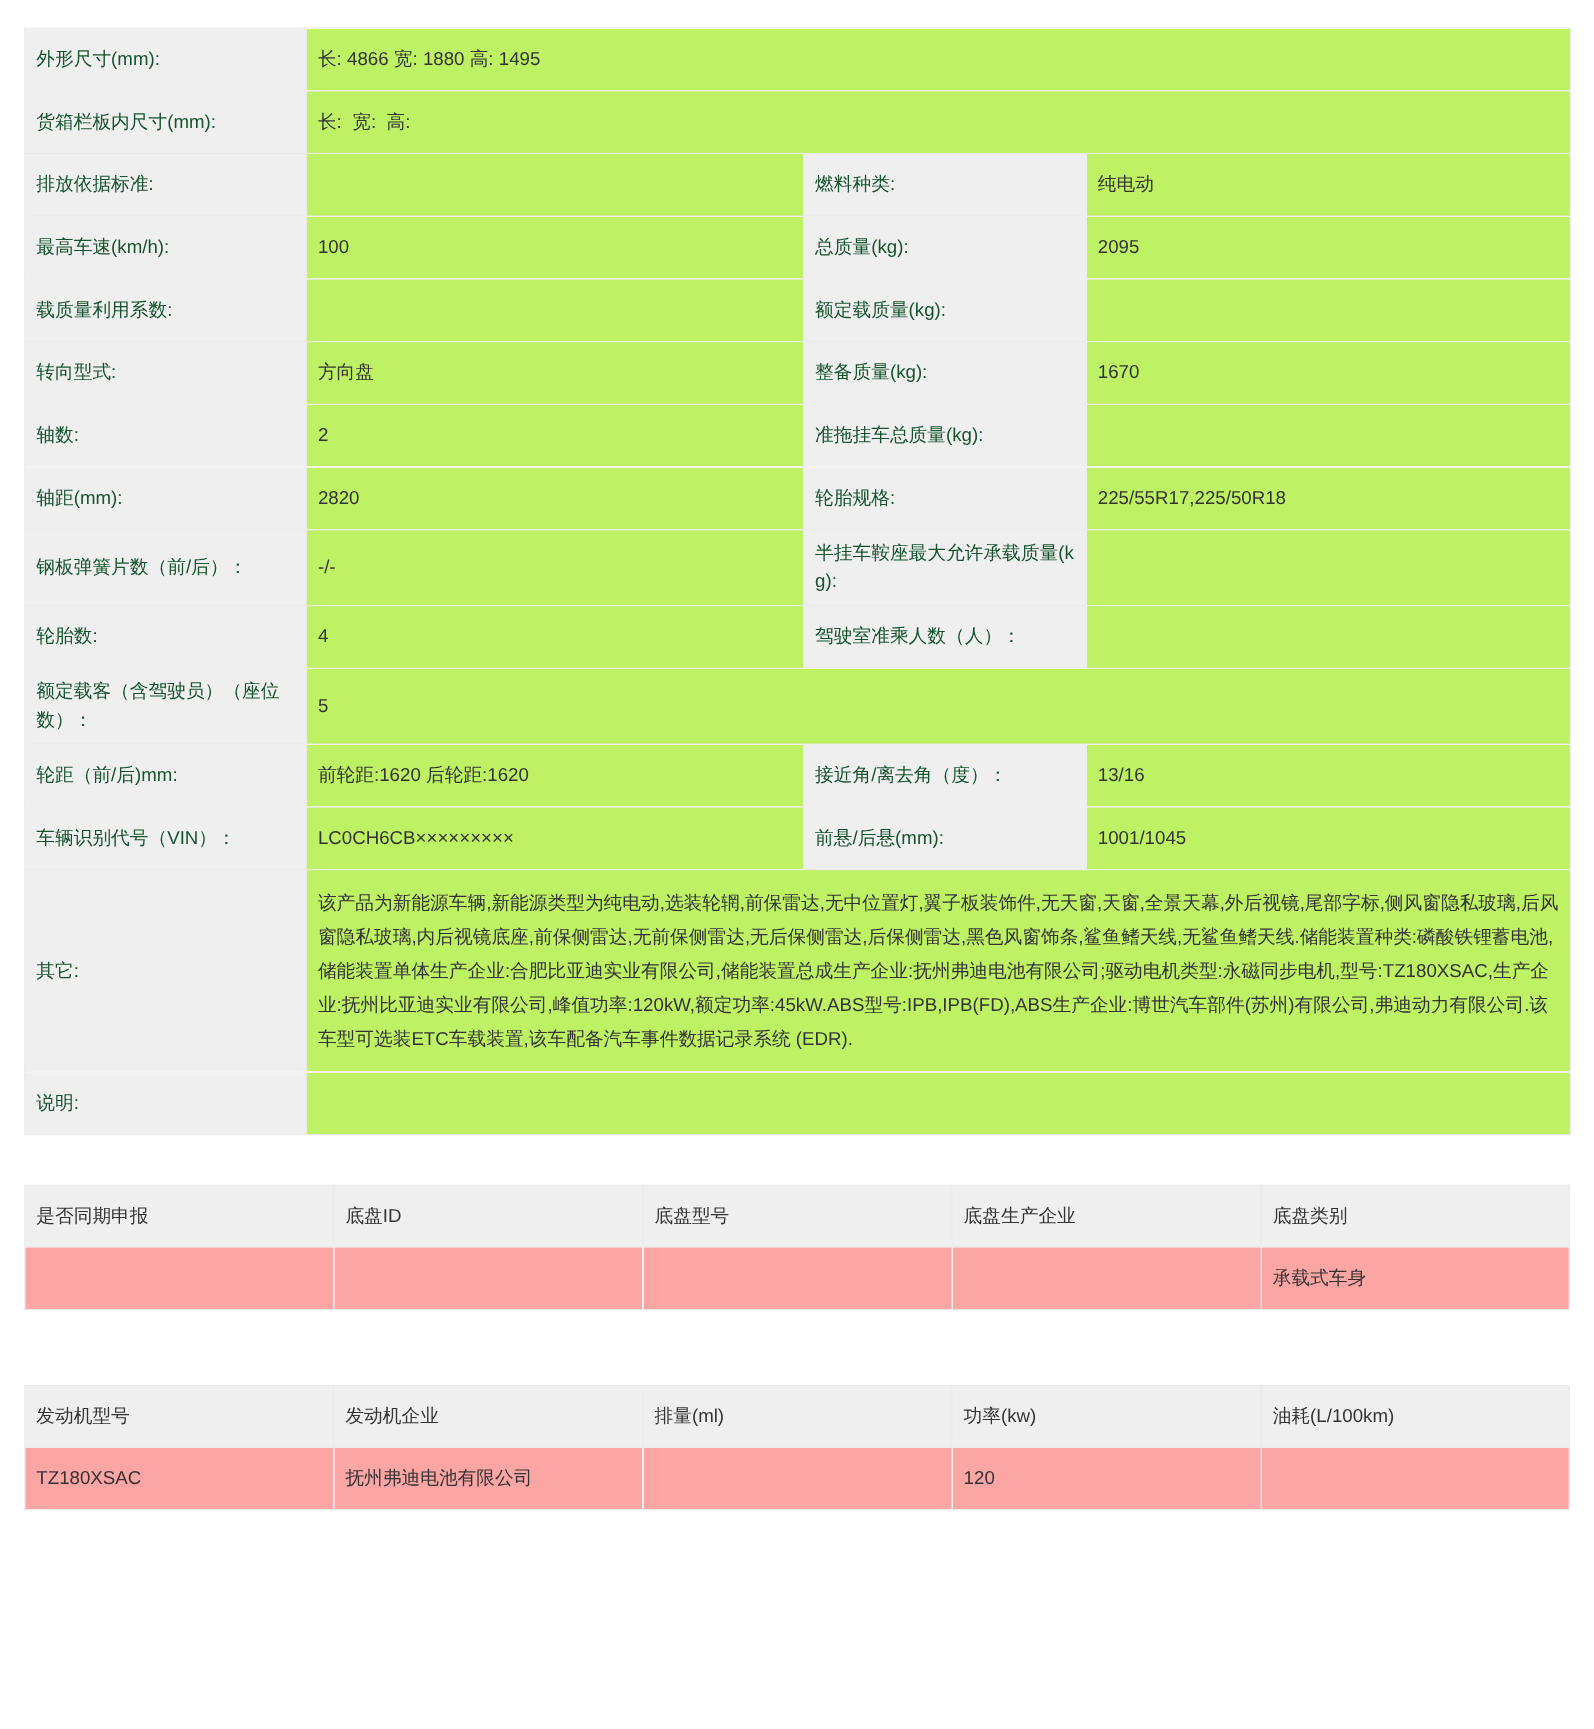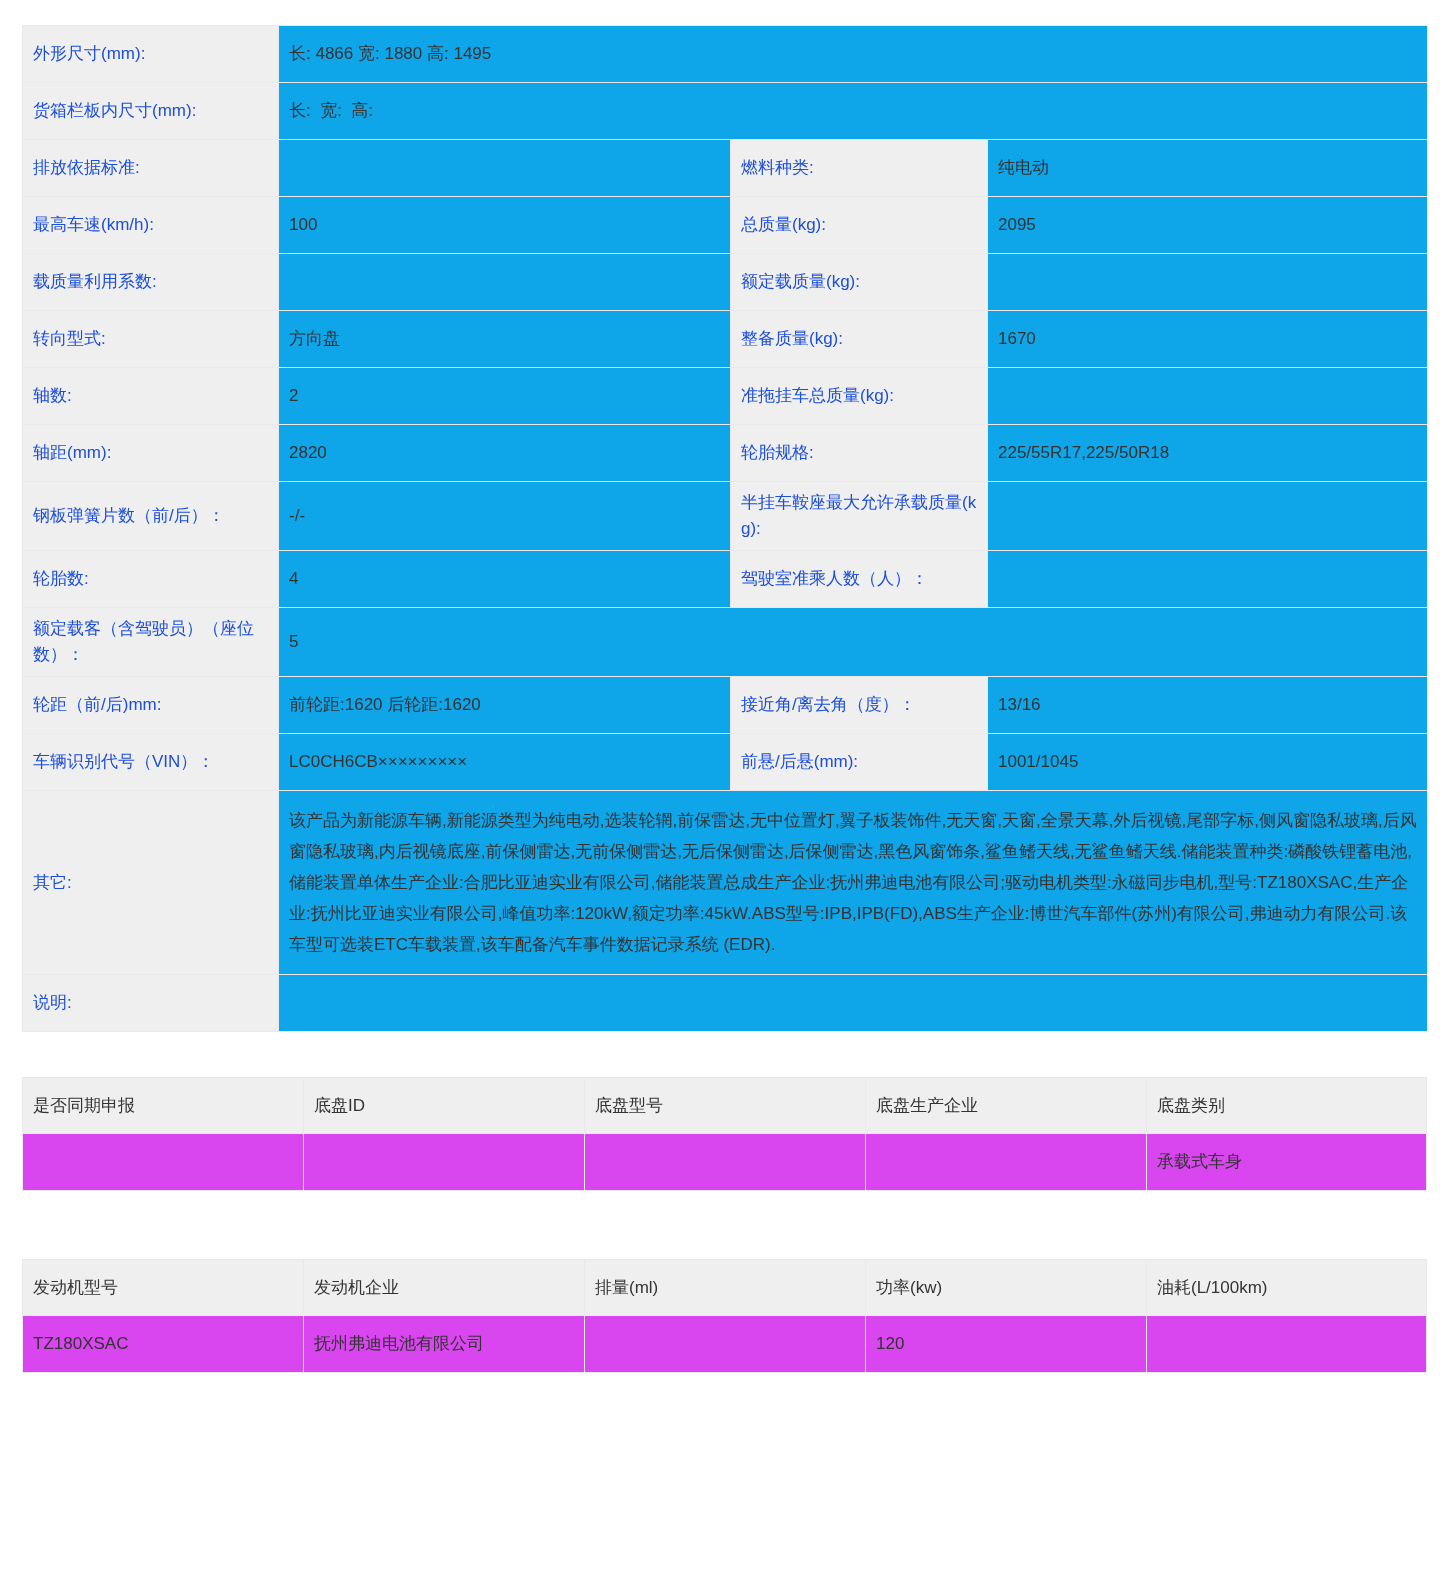--- a/index.html
+++ b/index.html
@@ -14,36 +14,36 @@
   td{
     border:1px solid #e9e9e9;
     font-size:17px;
     line-height:26px;
     vertical-align:middle;
     padding:8px 10px;
     overflow:hidden;
     word-break:break-all;
   }
   .spec td{height:40px;}
-  .lbl{background:#efefef;color:#1d4ed8;}
-  .val{background:#0ea5e9;white-space:pre-wrap;}
+  .lbl{background:#efefef;color:#14532d;}
+  .val{background:#bef264;white-space:pre-wrap;}
   .tall .val{line-height:31px;padding-top:14px;padding-bottom:14px;}
   .spec .tall td{height:auto;}
   .grid{margin-top:45px;padding-left:24px;}
   .grid th{
     border:1px solid #e9e9e9;
     background:#efefef;
     font-size:17px;
     font-weight:normal;
     text-align:left;
     padding:8px 10px;
     height:39px;
     vertical-align:middle;
   }
-  .grid td{height:40px;background:#d946ef;}
+  .grid td{height:40px;background:#fca5a5;}
 </style>
 </head>
 <body>
 
 <div class="page">
 
   <table class="spec">
     <colgroup>
         <col style="width:256px">
         <col style="width:452px">

